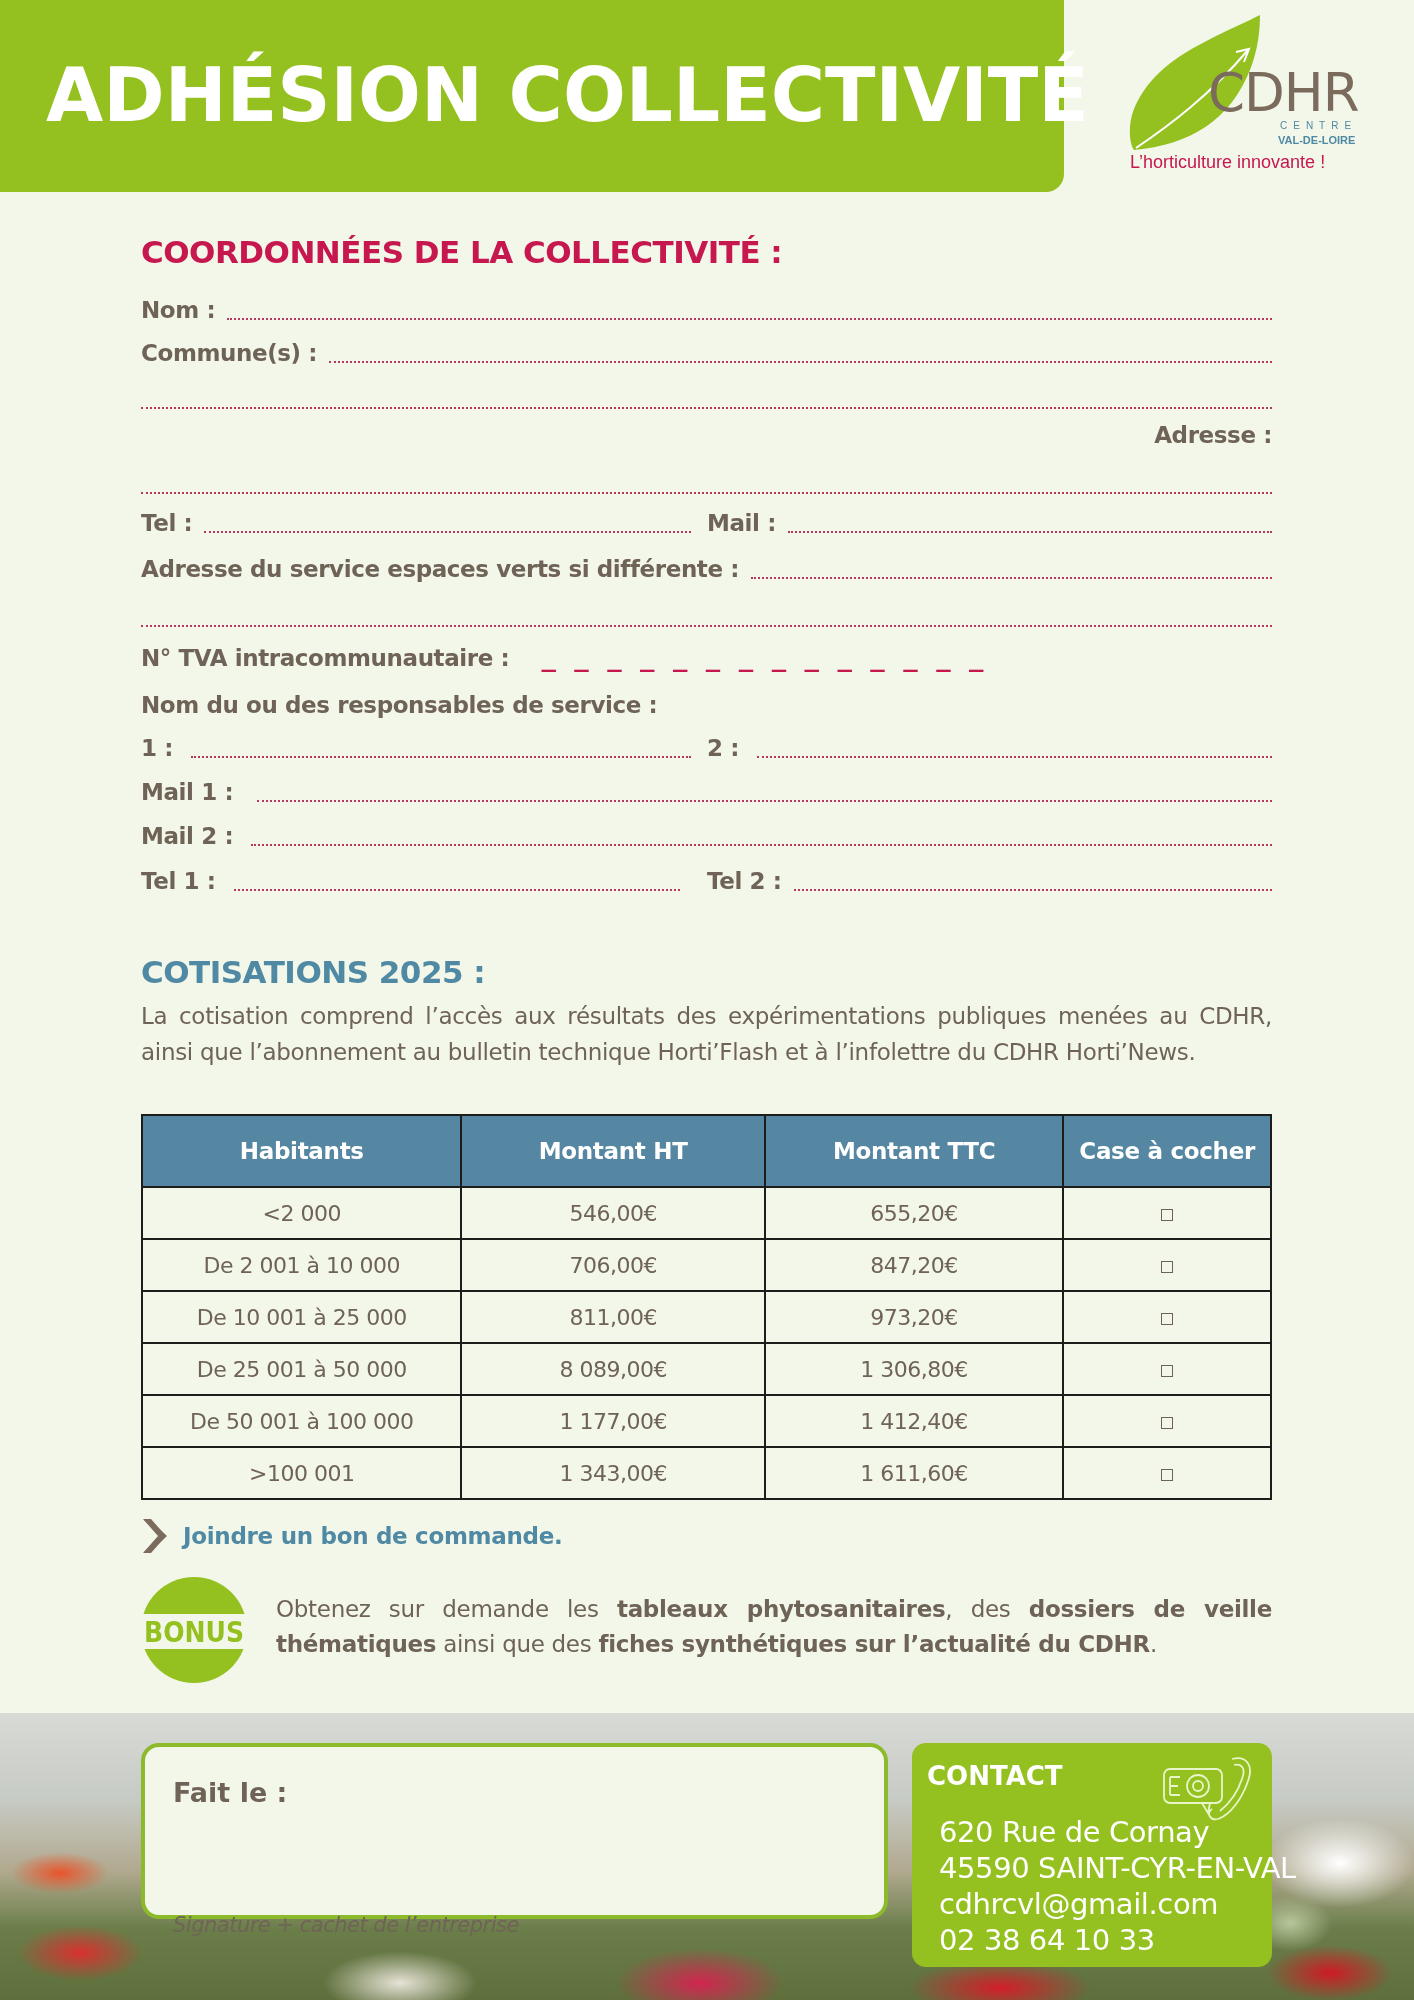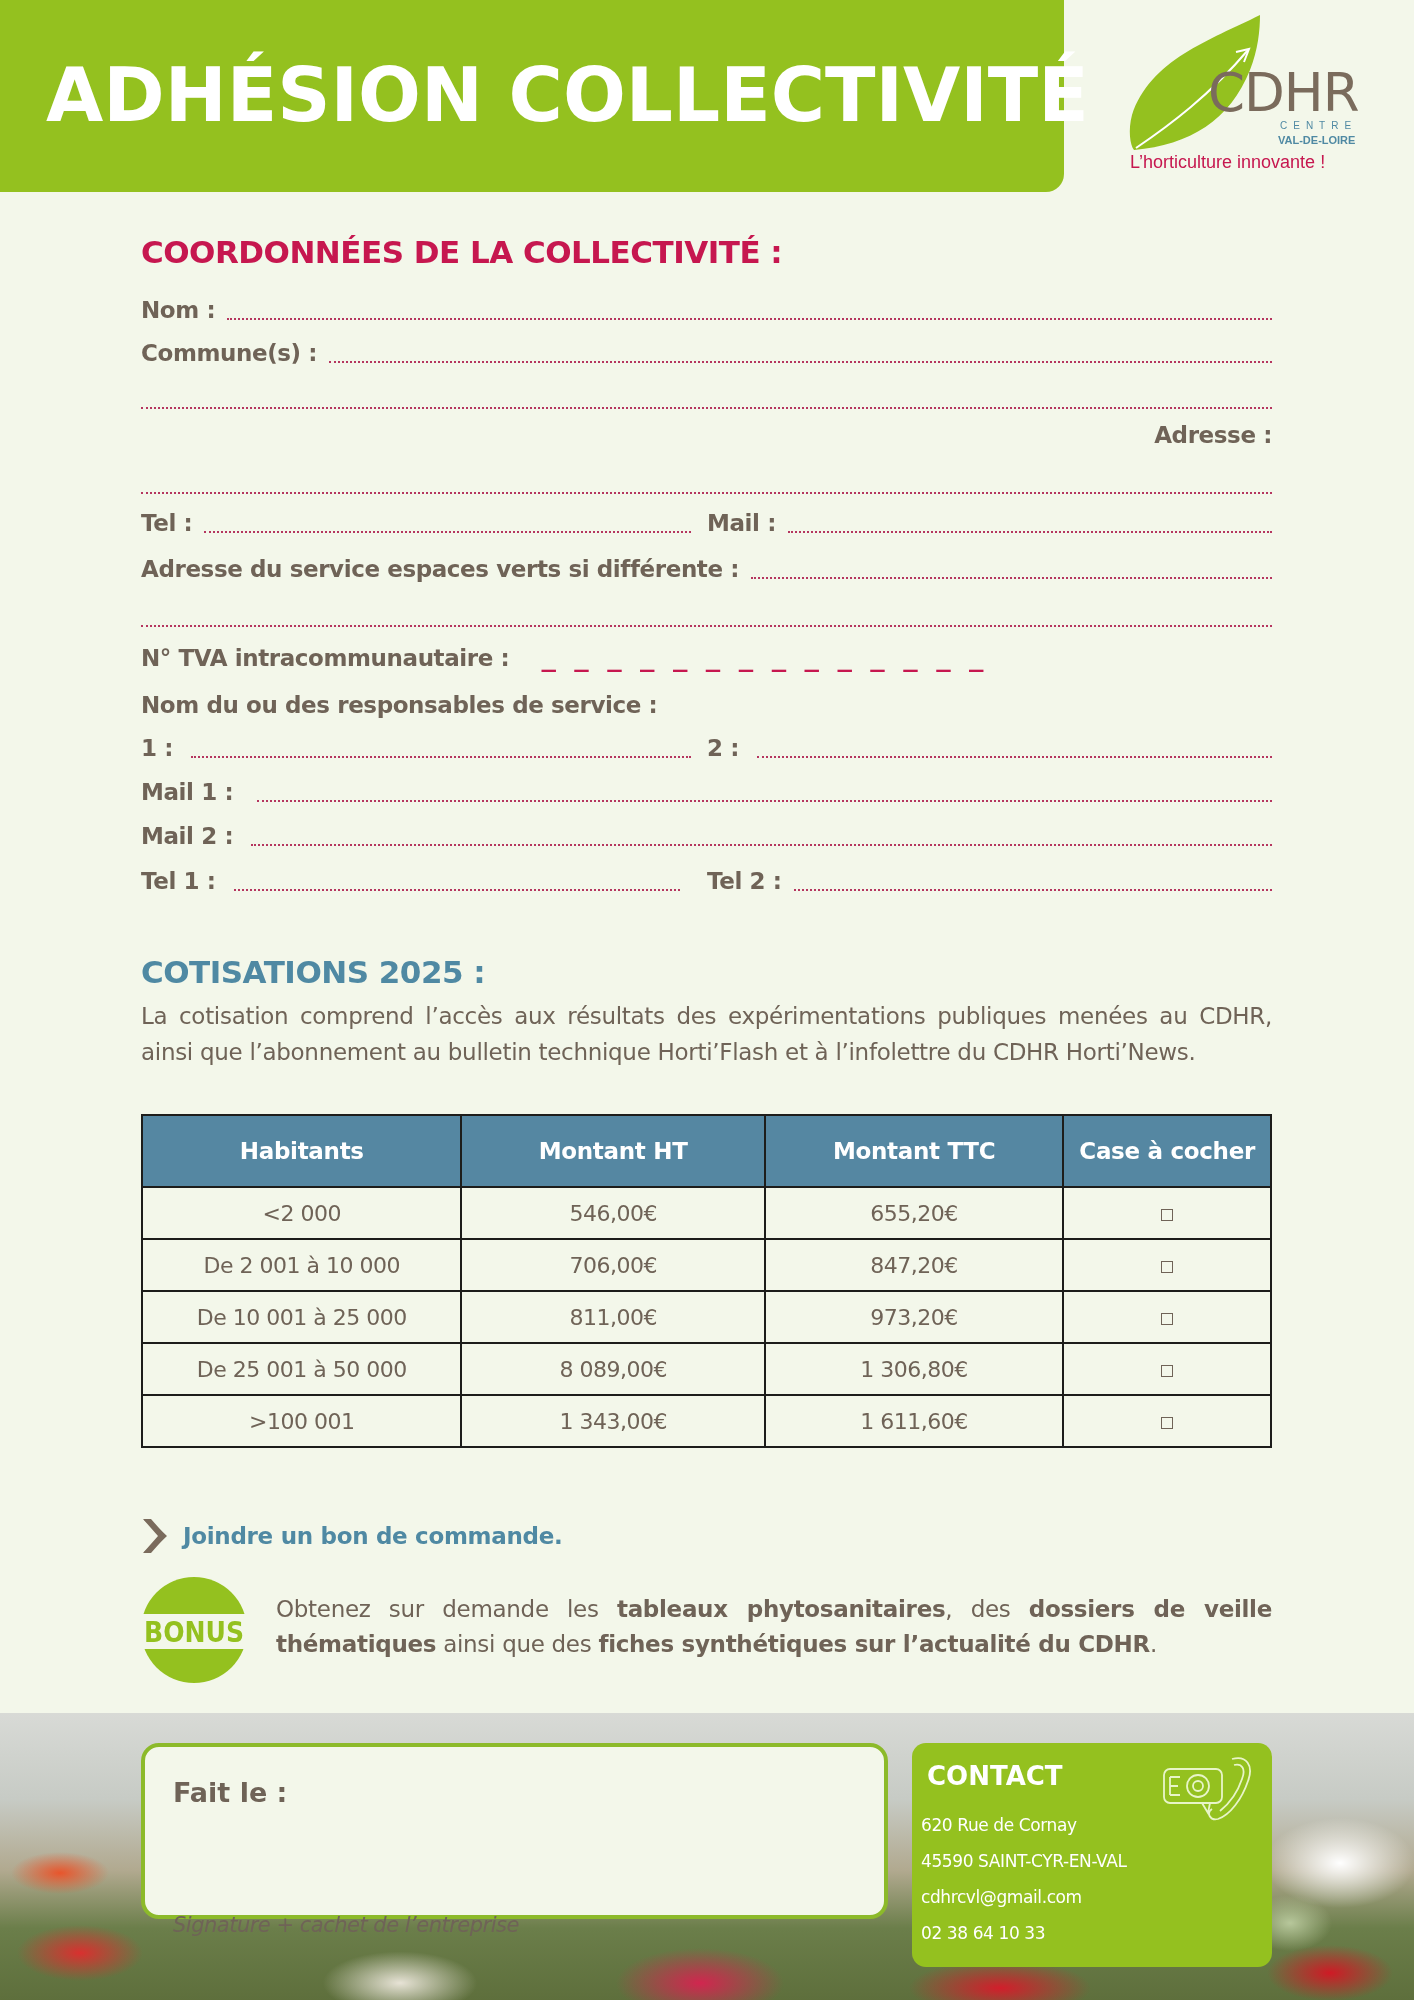--- a/index.html
+++ b/index.html
@@ -134,22 +134,22 @@
   }
   .contact-box {
     position: absolute; left: 912px; top: 1743px; width: 360px; height: 224px;
     background: #94c11f; border-radius: 14px; color: #ffffff;
   }
   .contact-title {
     position: absolute; left: 15px; top: 18px;
     font-family: "DejaVu Sans", sans-serif; font-weight: bold; font-size: 26px;
   }
   .contact-line {
-    position: absolute; left: 9px;
-    font-family: "DejaVu Sans", sans-serif; font-size: 17px; white-space: nowrap; letter-spacing: -0.4px;
+    position: absolute; left: 27px;
+    font-family: "DejaVu Sans", sans-serif; font-size: 29px; white-space: nowrap; letter-spacing: -0.4px;
   }
   .contact-icon { position: absolute; left: 250px; top: 12px; width: 92px; height: 70px; }
 </style>
 </head>
 <body>
 
 <div class="header-bar">
   <div class="header-title">ADHÉSION COLLECTIVITÉ</div>
 </div>
 
@@ -267,20 +267,26 @@
     <tr>
       <td>De 10 001 à 25 000</td>
       <td>811,00€</td>
       <td>973,20€</td>
       <td><span class="cb"></span></td>
     </tr>
     <tr>
       <td>De 25 001 à 50 000</td>
       <td>8 089,00€</td>
       <td>1 306,80€</td>
+      <td><span class="cb"></span></td>
+    </tr>
+    <tr>
+      <td>De 50 001 à 100 000</td>
+      <td>1 177,00€</td>
+      <td>1 412,40€</td>
       <td><span class="cb"></span></td>
     </tr>
     <tr>
       <td>&gt;100 001</td>
       <td>1 343,00€</td>
       <td>1 611,60€</td>
       <td><span class="cb"></span></td>
     </tr>
   </tbody>
 </table>

